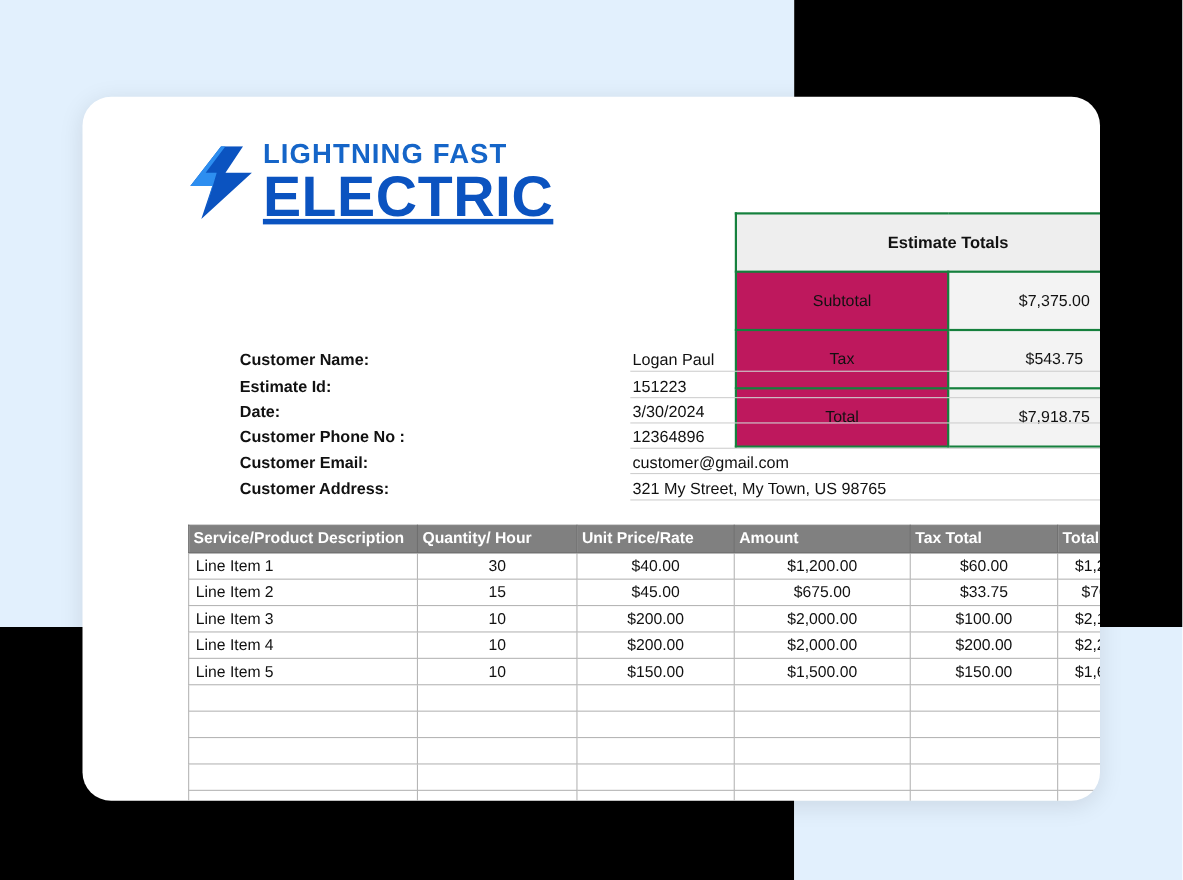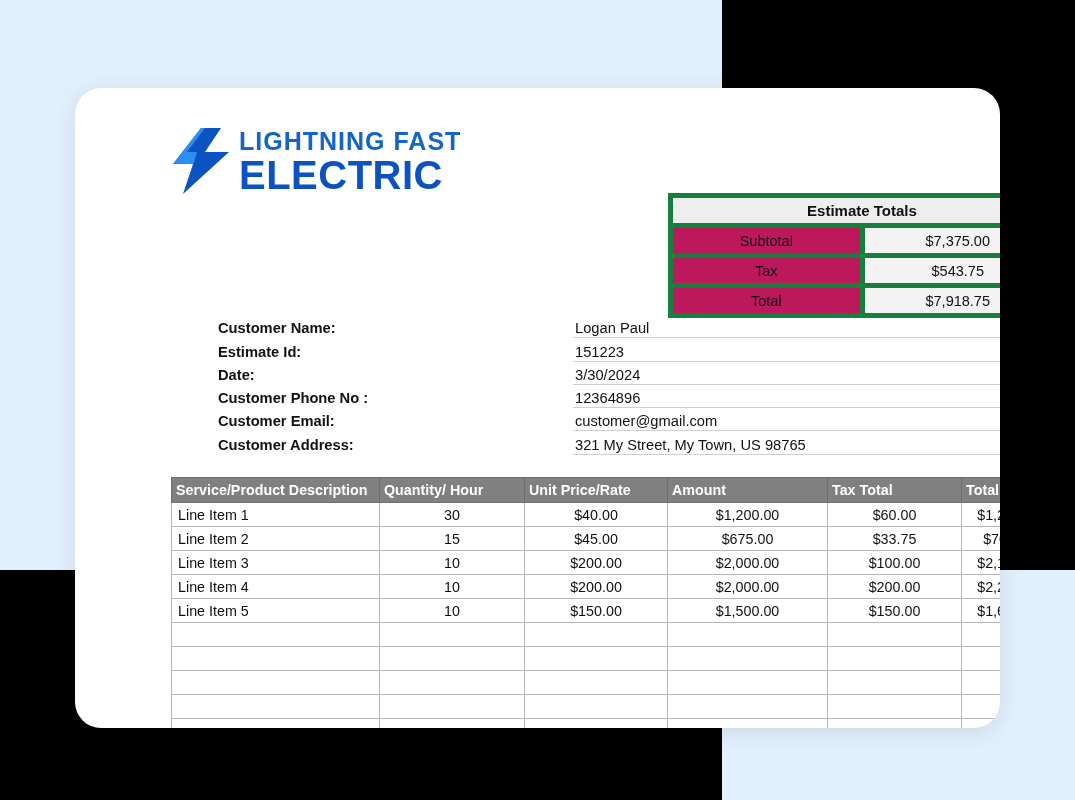--- a/index.html
+++ b/index.html
@@ -89,41 +89,42 @@
   }
   .logo-line1 {
     font-size: 25px;
     font-weight: bold;
     letter-spacing: 1.0px;
     color: #1565c8;
     line-height: 1;
     margin-bottom: 2px;
   }
   .logo-line2 {
-    font-size: 40px;
+    font-size: 52px;
     font-weight: bold;
     letter-spacing: 0.5px;
     color: #0b53c0;
     line-height: 0.95;
+    text-decoration: underline;
   }
 
   
   .totals-table {
     position: absolute;
     left: 573px;
     top: 85px;
     width: 388px;
     border-collapse: collapse;
     font-size: 14.5px;
     color: #111;
   }
   .totals-table th,
   .totals-table td {
-    border: 5px solid #15803d;
-    padding: 3px 6px;
+    border: 2px solid #15803d;
+    padding: 16px 6px;
     text-align: center;
     height: 19px;
   }
   .totals-table th {
     background: #eeeeee;
     font-weight: bold;
     font-size: 15px;
   }
   .totals-table td.label {
     background: #be185d;

